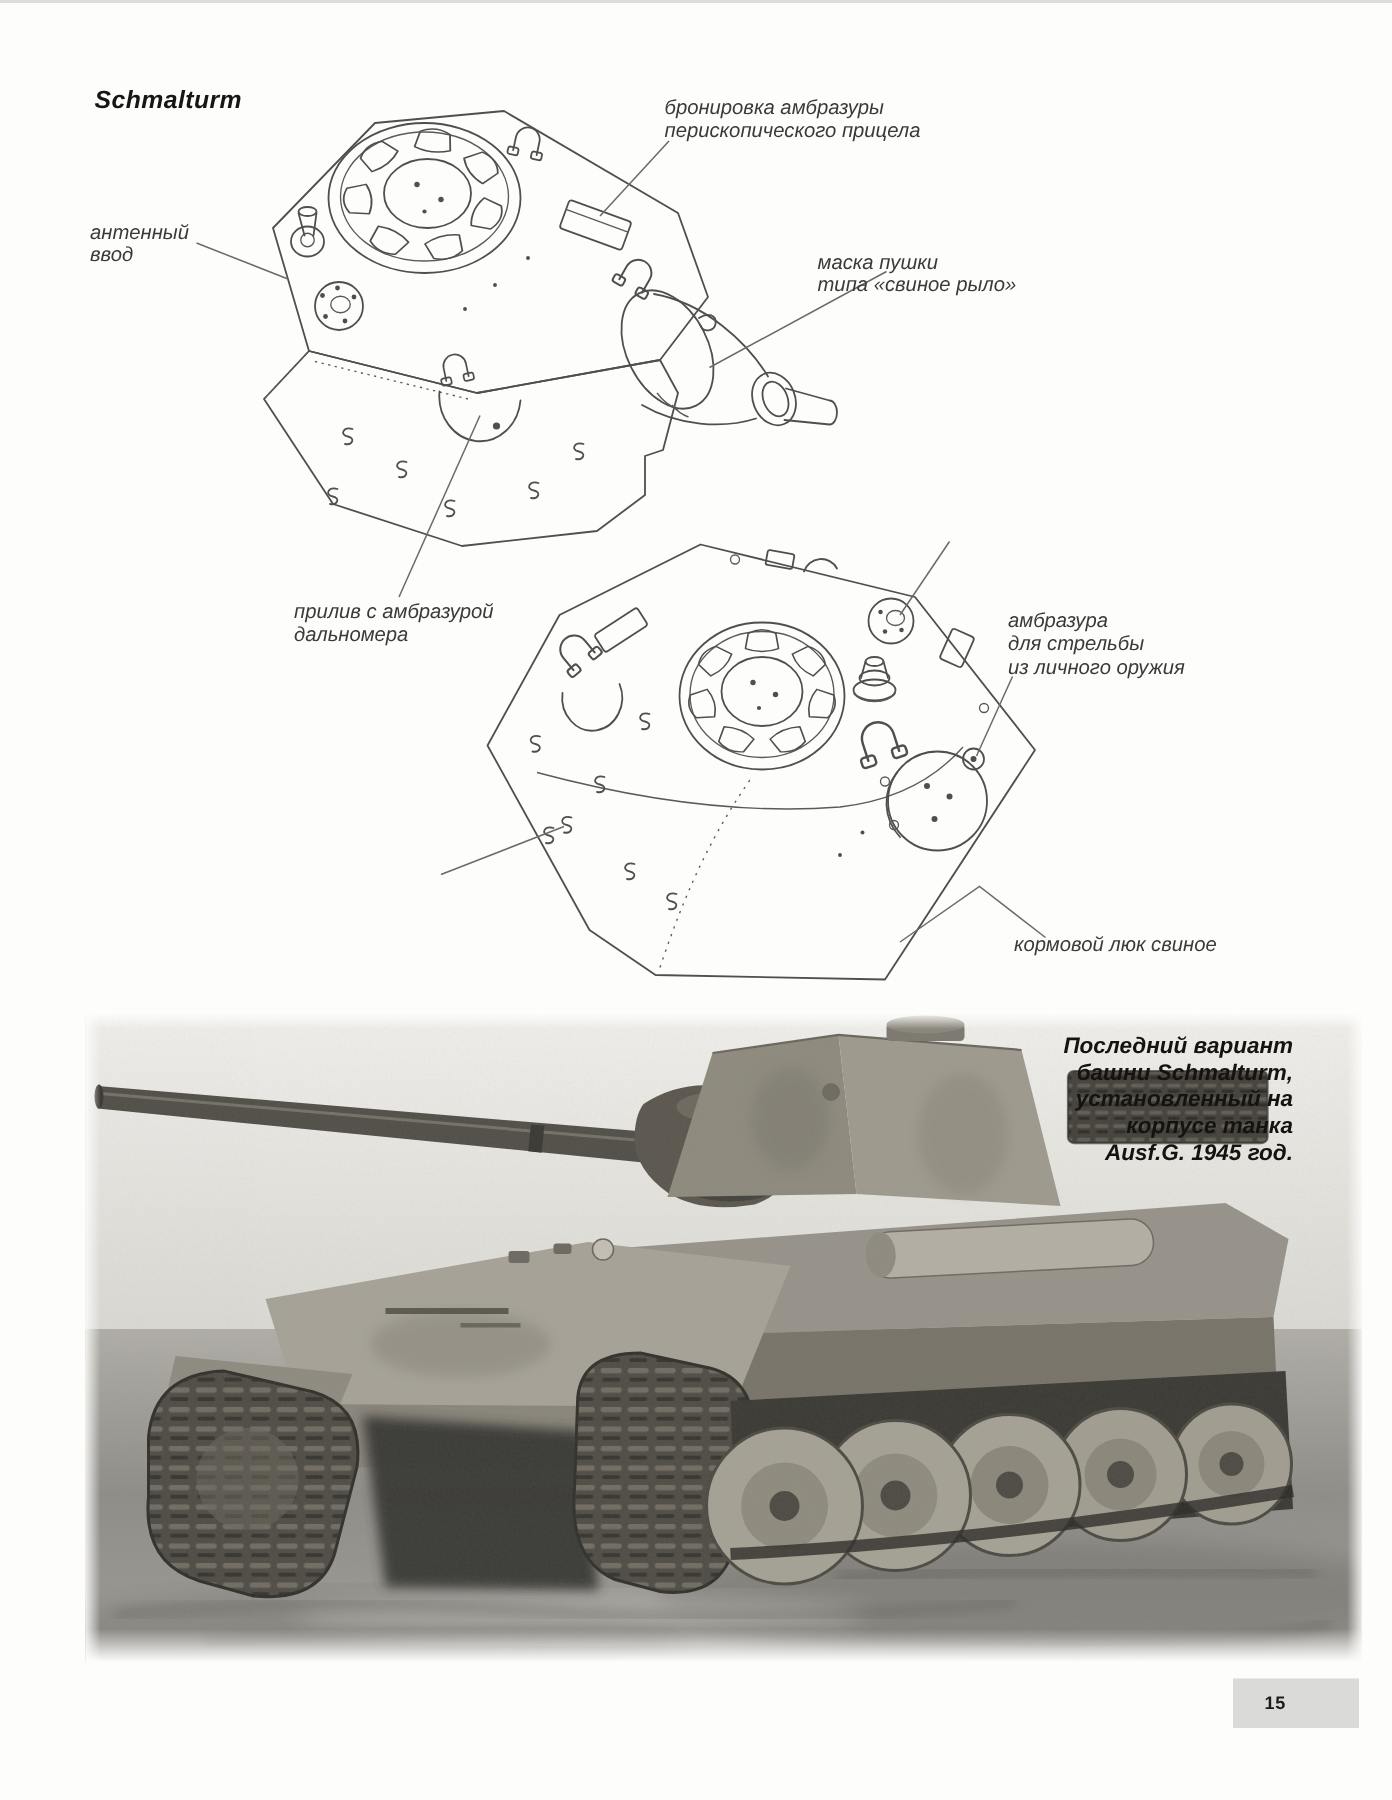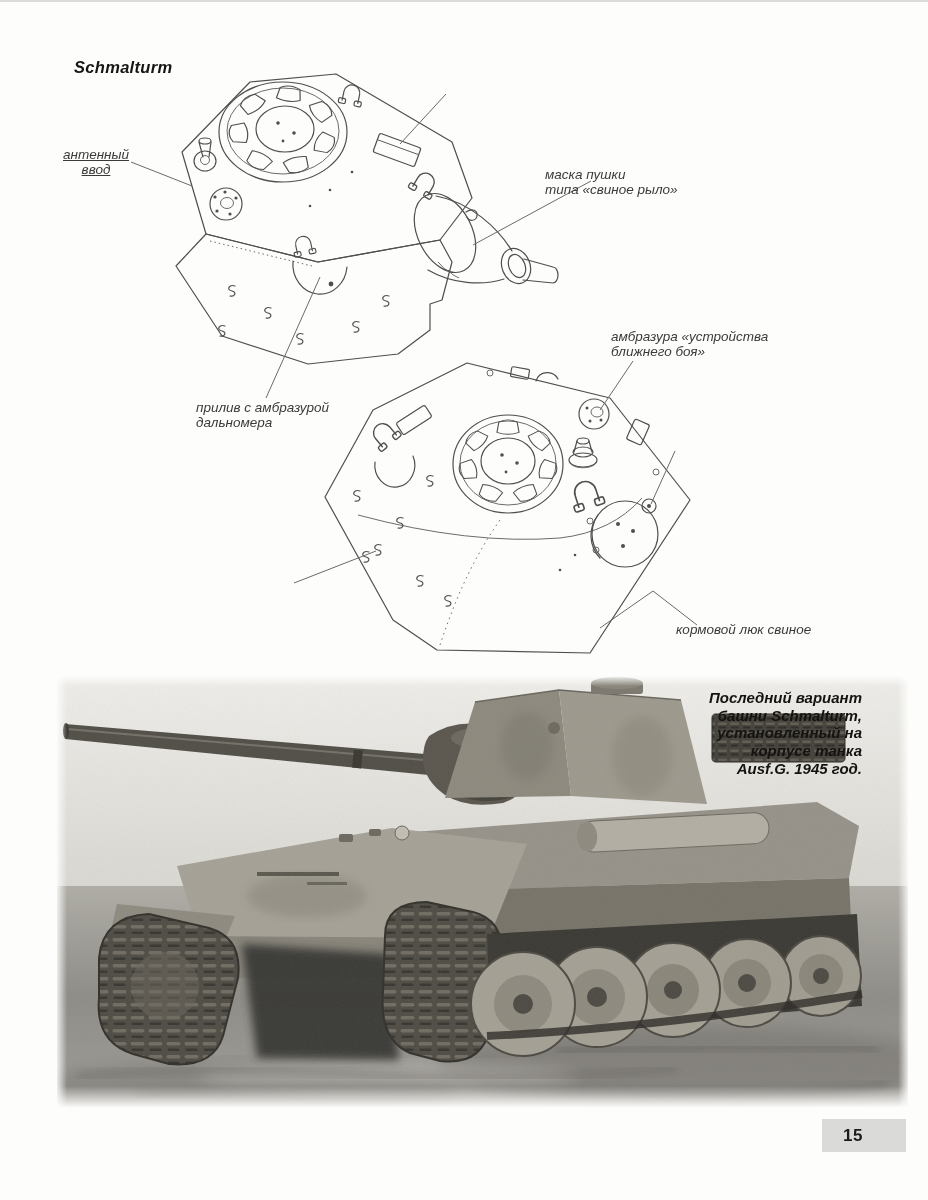--- a/index.html
+++ b/index.html
@@ -3,29 +3,29 @@
 <meta charset="utf-8">
 <style>
   html,body{margin:0;padding:0;background:#e8e8e8;}
   .page{
     position:relative;width:928px;height:1200px;margin:0 auto;
     background:#fdfdfc;overflow:hidden;
     font-family:"Liberation Sans", sans-serif;
   }
   .top-edge{position:absolute;left:0;top:0;width:100%;height:2px;background:#dcdcda;}
   .title{
-    position:absolute;left:74px;top:58px;margin:0;
+    position:absolute;left:63px;top:58px;margin:0;
     font-size:16.5px;font-weight:bold;font-style:italic;color:#161614;letter-spacing:.3px;
   }
   .diagram-svg{position:absolute;left:0;top:0;width:928px;height:676px;}
   .lbl{
     position:absolute;font-size:13.5px;font-style:italic;color:#3a3a38;
     line-height:1.14;white-space:pre-line;
   }
-  .lbl.center{text-align:center;text-decoration:underline;}
+  .lbl.center{}
   .photo{
     position:absolute;left:57px;top:676px;width:851px;height:432px;background:#e9e7e2;
   }
   .photo svg{position:absolute;left:0;top:0;}
   .photo::after{
     content:"";position:absolute;inset:0;pointer-events:none;
     background:
       linear-gradient(to bottom, rgba(253,253,252,.9) 0, rgba(253,253,252,0) 10px),
       linear-gradient(to top, #fdfdfc 0, rgba(253,253,252,0) 22px),
       linear-gradient(to right, rgba(253,253,252,.85) 0, rgba(253,253,252,0) 10px),
@@ -35,21 +35,21 @@
     position:absolute;right:46px;top:13px;width:190px;text-align:right;
     font-size:15px;font-weight:bold;font-style:italic;color:#14130f;
     line-height:1.18;white-space:pre-line;
   }
   .pagenum-box{
     position:absolute;left:822px;top:1119px;width:84px;height:33px;
     background:#dadad8;
   }
   .pagenum{
     display:block;padding-left:21px;line-height:33px;
-    font-size:17px;font-weight:bold;color:#1b1b19;letter-spacing:.5px;
+    font-size:12px;font-weight:bold;color:#1b1b19;letter-spacing:.5px;
   }
   svg .ln{stroke:#4f4f4d;stroke-width:1.2;fill:none;stroke-linejoin:round;stroke-linecap:round;}
   svg .lnthin{stroke:#5a5a58;stroke-width:.9;fill:none;}
   svg .leader{stroke:#6a6a68;stroke-width:1;fill:none;}
   svg .dot{fill:#4f4f4d;stroke:none;}
 </style>
 </head>
 <body>
 
 <div class="page">
@@ -233,28 +233,31 @@
       <line class="leader" x1="131" y1="162" x2="192" y2="186"></line>
       <line class="leader" x1="591" y1="181" x2="473" y2="245"></line>
       <line class="leader" x1="266" y1="398" x2="320" y2="277"></line>
       <line class="leader" x1="633" y1="361" x2="600" y2="410"></line>
       <line class="leader" x1="675" y1="451" x2="651" y2="504"></line>
       <line class="leader" x1="294" y1="583" x2="376" y2="551"></line>
       <polyline class="leader" points="600,628 653,591 697,625"></polyline>
     </g>
   </svg>
 
+  <div class="lbl" style="left:443px;top:64px;">бронировка амбразуры
+перископического прицела</div>
   <div class="lbl center" style="left:60px;top:147px;width:72px;">антенный
 ввод</div>
   <div class="lbl" style="left:545px;top:167px;">маска пушки
 типа «свиное рыло»</div>
   <div class="lbl" style="left:196px;top:400px;">прилив с амбразурой
 дальномера</div>
-  <div class="lbl" style="left:611px;top:329px;">амбразура «устройства
-ближнего боя»</div>
+  <div class="lbl" style="left:672px;top:406px;">амбразура
+для стрельбы
+из личного оружия</div>
   <div class="lbl" style="left:676px;top:622px;">кормовой люк свиное</div>
 
   <div class="photo">
     <svg width="851" height="432" viewBox="0 0 851 432">
       <defs>
         <linearGradient id="sky" x1="0" y1="0" x2="0" y2="1">
           <stop offset="0" stop-color="#f0efeb"></stop>
           <stop offset="1" stop-color="#d9d7d1"></stop>
         </linearGradient>
         <linearGradient id="gnd" x1="0" y1="0" x2="0" y2="1">

